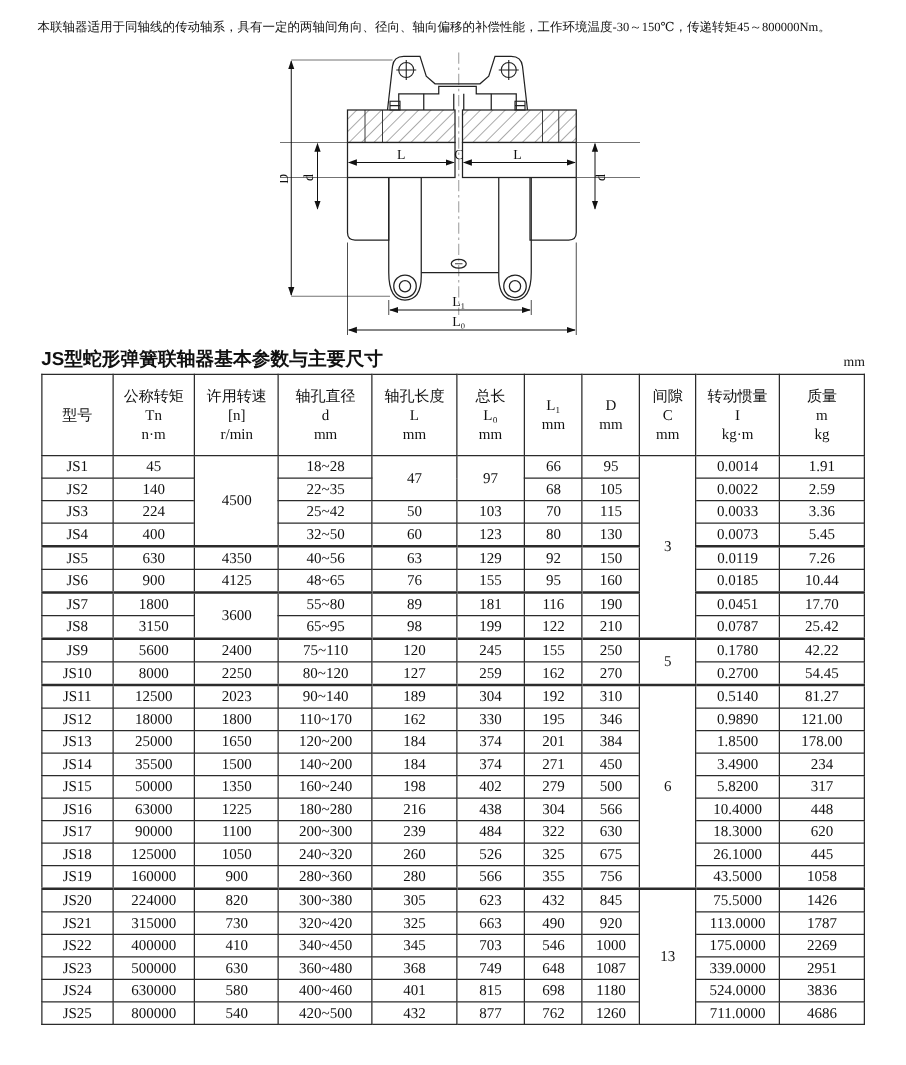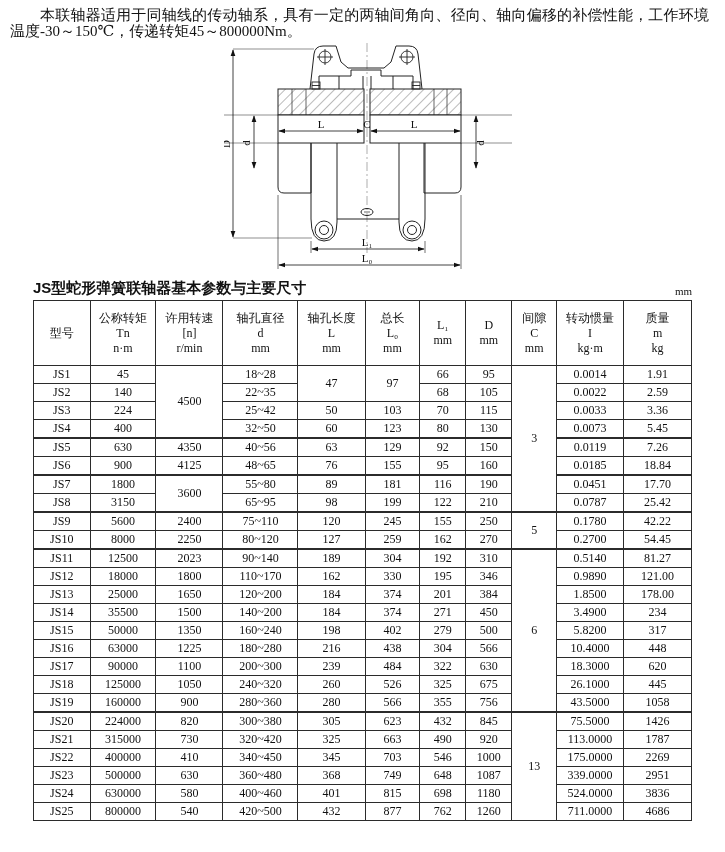--- a/index.html
+++ b/index.html
@@ -3,21 +3,21 @@
 <meta charset="utf-8">
 <style>
   html,body{margin:0;padding:0;}
   body{
     width:725px;height:852px;background:#ffffff;color:#111;
     font-family:"Liberation Serif","DejaVu Serif",serif;
     position:relative;overflow:hidden;
   }
   .intro{
     margin:7px 16px 0 10px;
-    font-size:15px;line-height:16px;
+    font-size:10px;line-height:31px;
     text-align:justify;text-indent:2em;
   }
   .drawing-wrap{
     width:290px;height:236px;
     margin:2px auto 0 auto;
     position:relative;left:6px;
   }
   .title-row{
     position:relative;width:659px;margin:2px 0 0 33px;height:18px;
   }
@@ -310,21 +310,21 @@
       <tr>
         <td>JS6</td>
         <td>900</td>
         <td>4125</td>
         <td>48~65</td>
         <td>76</td>
         <td>155</td>
         <td>95</td>
         <td>160</td>
         <td>0.0185</td>
-        <td>18.84</td>
+        <td>10.44</td>
       </tr>
       <tr class="thick">
         <td>JS7</td>
         <td>1800</td>
         <td rowspan="2">3600</td>
         <td>55~80</td>
         <td>89</td>
         <td>181</td>
         <td>116</td>
         <td>190</td>

